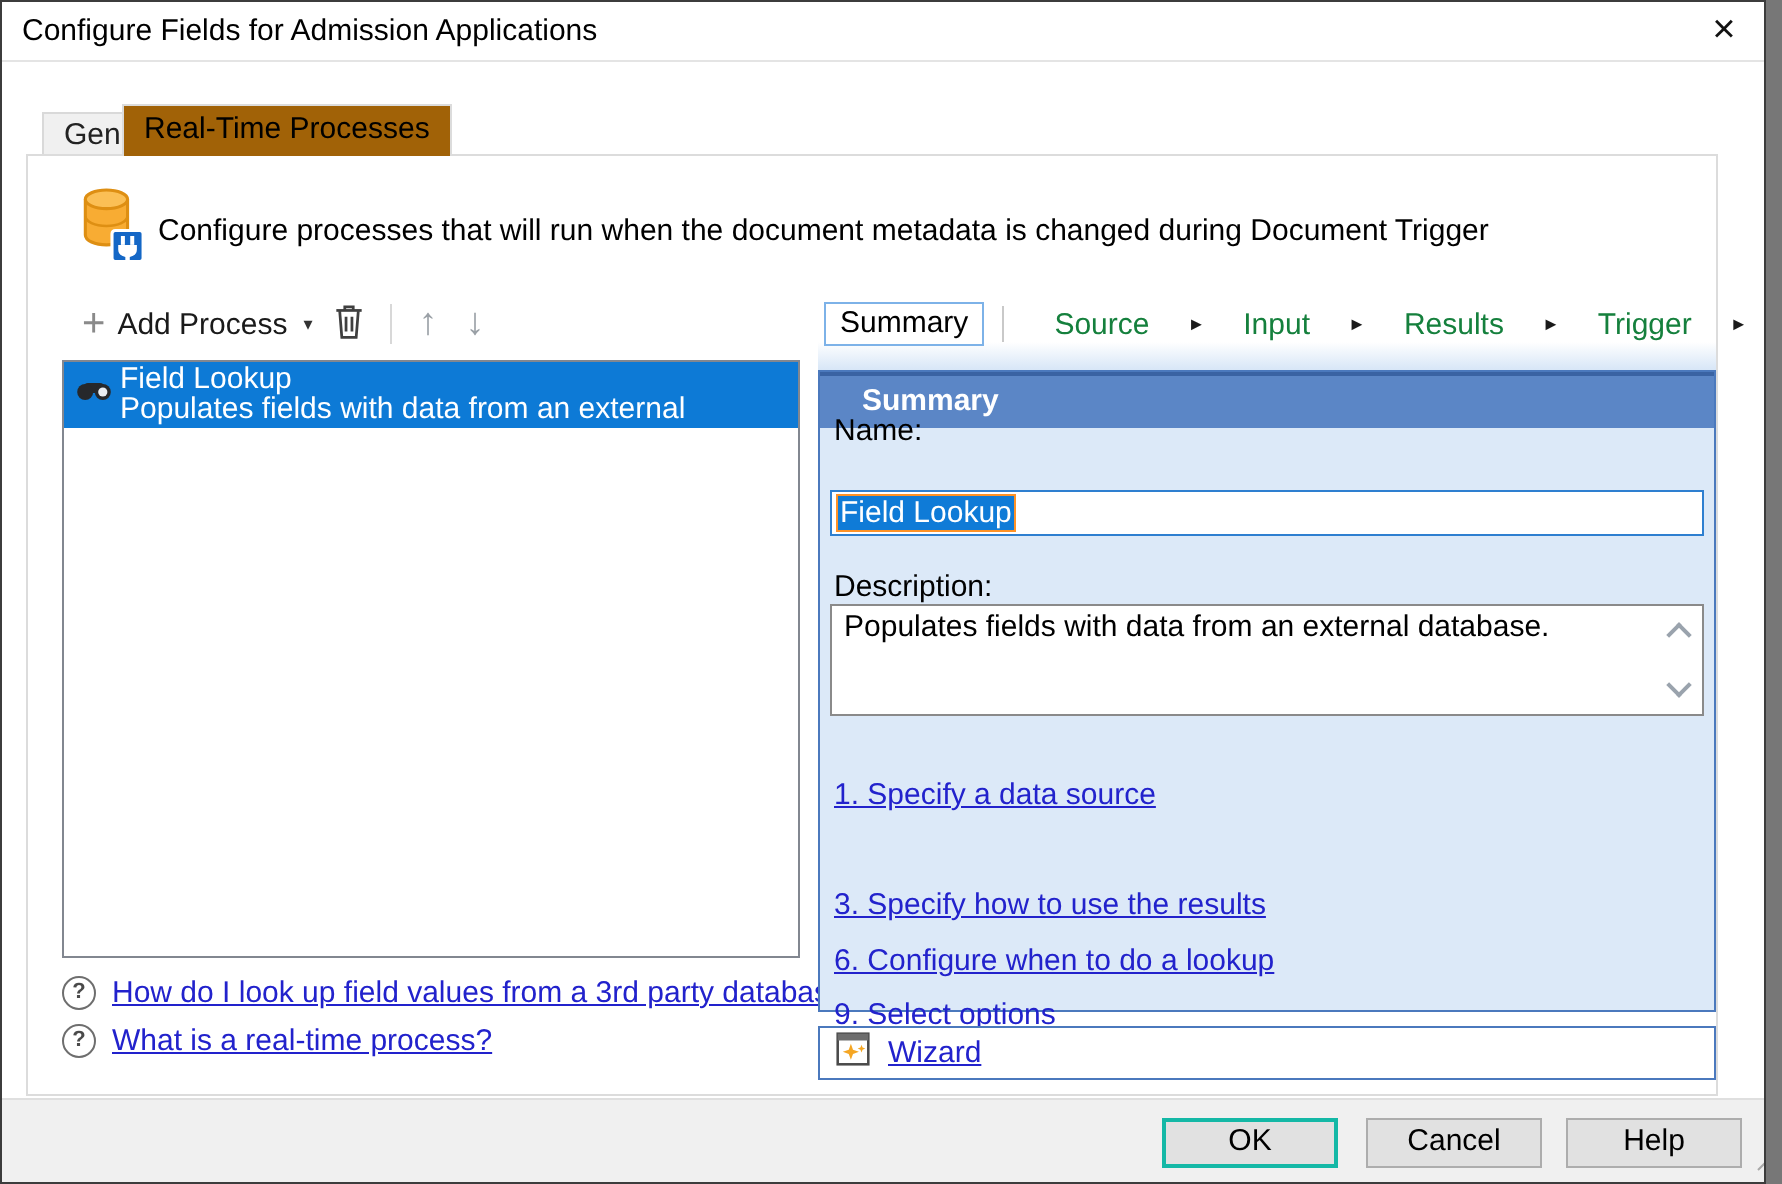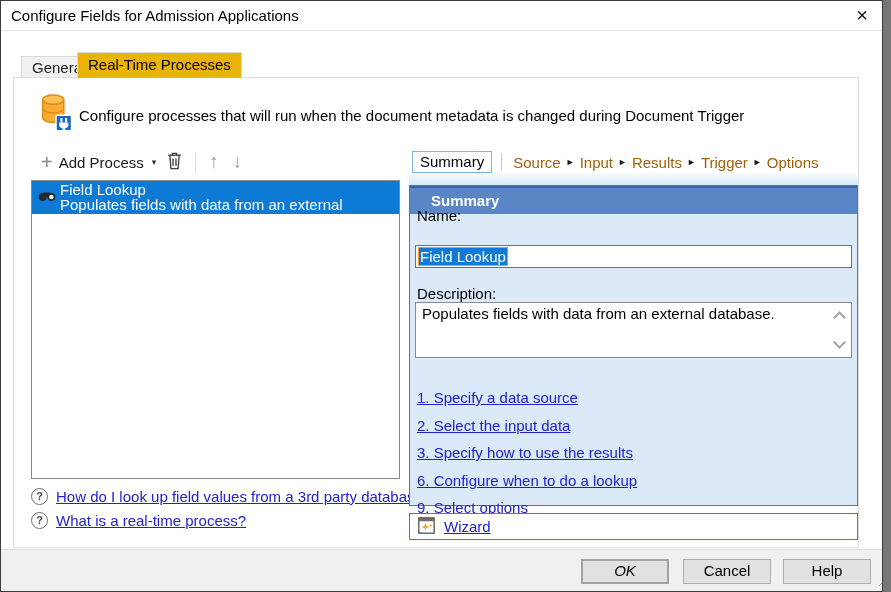--- a/index.html
+++ b/index.html
@@ -9,21 +9,21 @@
     position:relative; width:883px; height:592px; background:#fff;
     border:1px solid #3c3c3c; overflow:hidden; font-size:15px; color:#000;
   }
   
   .titlebar { position:absolute; left:0; top:0; width:889px; height:30px; background:#fff; border-bottom:1px solid #e4e4e4; }
   .title-text { position:absolute; left:10px; top:0; line-height:30px; font-size:15px; color:#000; white-space:nowrap; }
   .close-btn { position:absolute; left:838px; top:0; width:46px; height:30px; text-align:center; line-height:28px; font-size:20px; color:#111; cursor:default; }
   
   .tab { position:absolute; height:22px; padding:0 10px; line-height:21px; font-size:15px; }
   .tab-inactive { left:20px; top:55px; background:#f0f0f0; border:1px solid #d9d9d9; border-bottom:none; color:#222; z-index:1; }
-  .tab-active { left:76px; top:51px; height:26px; line-height:24px; background:#eab308; border:1px solid #dcdcdc; border-bottom:none; z-index:3; }
+  .tab-active { left:60px; top:51px; height:26px; line-height:24px; background:#a16207; border:1px solid #dcdcdc; border-bottom:none; z-index:3; }
   .tabpage { position:absolute; left:12px; top:76px; width:846px; height:471px; background:#fff; border:1px solid #dcdcdc; z-index:2; }
   
   .db-icon { position:absolute; left:38px; top:92px; z-index:4; }
   .intro-text { position:absolute; left:78px; top:105px; width:720px; line-height:19px; z-index:4; }
   
   .toolbar { position:absolute; left:36px; top:149px; height:24px; display:flex; align-items:center; z-index:4; }
   .tb-add { display:flex; align-items:center; gap:6px; padding:2px 4px; color:#1a1a1a; }
   .tb-plus { color:#8a8a8a; font-size:20px; line-height:18px; font-weight:400; }
   .tb-caret { font-size:9px; color:#333; margin-left:2px; }
   .tb-btn { padding:2px 6px; display:flex; align-items:center; }
@@ -38,21 +38,21 @@
   
   .help-row { position:absolute; display:flex; align-items:center; gap:8px; z-index:4; }
   .help-row-1 { left:30px; top:487px; }
   .help-row-2 { left:30px; top:511px; }
   .q-icon { width:17px; height:17px; border:1px solid #6e6e6e; border-radius:50%; color:#4a4a4a; font-size:11px; font-weight:bold; text-align:center; line-height:15px; flex:0 0 auto; }
   a.lnk, .lnk { color:#2222cc; text-decoration:underline; cursor:pointer; }
   
   .crumbs { position:absolute; left:411px; top:149px; height:24px; display:flex; align-items:center; z-index:4; }
   .crumb-active { border:1px solid #7db2e8; background:#fff; padding:1px 7px 2px 7px; color:#000; }
   .crumb-sep { width:1px; height:18px; background:#c9c9c9; margin:0 9px; }
-  .crumb-step { color:#a16207; margin:0 2px; }
+  .crumb-step { color:#15803d; margin:0 16px; }
   .crumb-arrow { color:#1a1a1a; font-size:9px; margin:0 3px; }
   
   .top-fade { position:absolute; left:408px; top:170px; width:449px; height:14px; background:linear-gradient(#ffffff, #d7e6f7); z-index:3; }
   .panel { position:absolute; left:408px; top:184px; width:449px; height:321px; border:1px solid #4b79bd; background:#dce9f8; z-index:4; }
   .panel-header { position:absolute; left:0; top:0; width:100%; height:28px; background:#5b86c6; border-top:2px solid #3a63a3; color:#fff; font-weight:bold; line-height:25px; padding-left:21px; }
   .fld-label { position:absolute; left:7px; color:#000; line-height:16px; }
   .name-label { top:22px; }
   .name-input { position:absolute; left:5px; top:59px; width:437px; height:23px; background:#fff; border:1px solid #2e7fd0; padding:2px 3px; line-height:17px; overflow:hidden; white-space:nowrap; }
   .sel-text { background:#0f7bd7; color:#fff; outline:1px solid #ff9226; padding:0 1px; }
   .desc-label { top:100px; }
@@ -60,21 +60,21 @@
   .scroll-arrow { position:absolute; right:7px; width:9px; height:9px; border-left:2px solid #9aa3ad; border-bottom:2px solid #9aa3ad; }
   .scroll-up { top:10px; transform:rotate(135deg); }
   .scroll-down { bottom:10px; transform:rotate(-45deg); }
   .step-link { position:absolute; left:7px; line-height:16px;margin-top:20px; }
   .step-1 { top:184px; } .step-2 { top:212px; } .step-3 { top:239px; } .step-4 { top:267px; } .step-5 { top:294px; }
   
   .wizard-row { position:absolute; left:408px; top:512px; width:449px; height:27px; background:#fff; border:1px solid #4b79bd; z-index:4; display:flex; align-items:center; gap:9px; padding-left:8px; }
   
   .footer { position:absolute; left:0; top:548px; width:889px; height:42px; background:#f0f0f0; border-top:1px solid #dfdfdf; z-index:5; }
   .btn { position:absolute; top:9px; width:88px; height:25px; background:#e1e1e1; border:1px solid #adadad; text-align:center; line-height:22px; font-size:15px; color:#000; }
-  .btn-ok { left:580px; border:2px solid #a3a3a3; line-height:20px;font-style:italic; }
+  .btn-ok { left:580px; border:2px solid #14b8a6; line-height:20px; }
   .btn-cancel { left:682px; }
   .btn-help { left:782px; }
   .grip { position:absolute; right:1px; bottom:1px; }
 </style>
 </head>
 <body>
 
 <div class="window">
 
   <div class="titlebar">
@@ -173,21 +173,20 @@
     </div>
 
     <span class="fld-label desc-label">Description:</span>
     <div class="desc-area">
       <span>Populates fields with data from an external database.</span>
       <span class="scroll-arrow scroll-up"></span>
       <span class="scroll-arrow scroll-down"></span>
     </div>
 
     <span class="step-link step-1"><span class="lnk">1. Specify a data source</span></span>
-    <span class="step-link step-2"><span class="lnk">2. Select the input data</span></span>
     <span class="step-link step-3"><span class="lnk">3. Specify how to use the results</span></span>
     <span class="step-link step-4"><span class="lnk">6. Configure when to do a lookup</span></span>
     <span class="step-link step-5"><span class="lnk">9. Select options</span></span>
   </div>
 
   <div class="wizard-row">
     <span>
       <svg width="17" height="17" viewBox="0 0 16 16">
         <rect x="0.8" y="0.8" width="14.4" height="14.4" fill="#ffffff" stroke="#4a4a4a" stroke-width="1.2"></rect>
         <rect x="0.8" y="0.8" width="14.4" height="3.2" fill="#6d6d6d"></rect>

